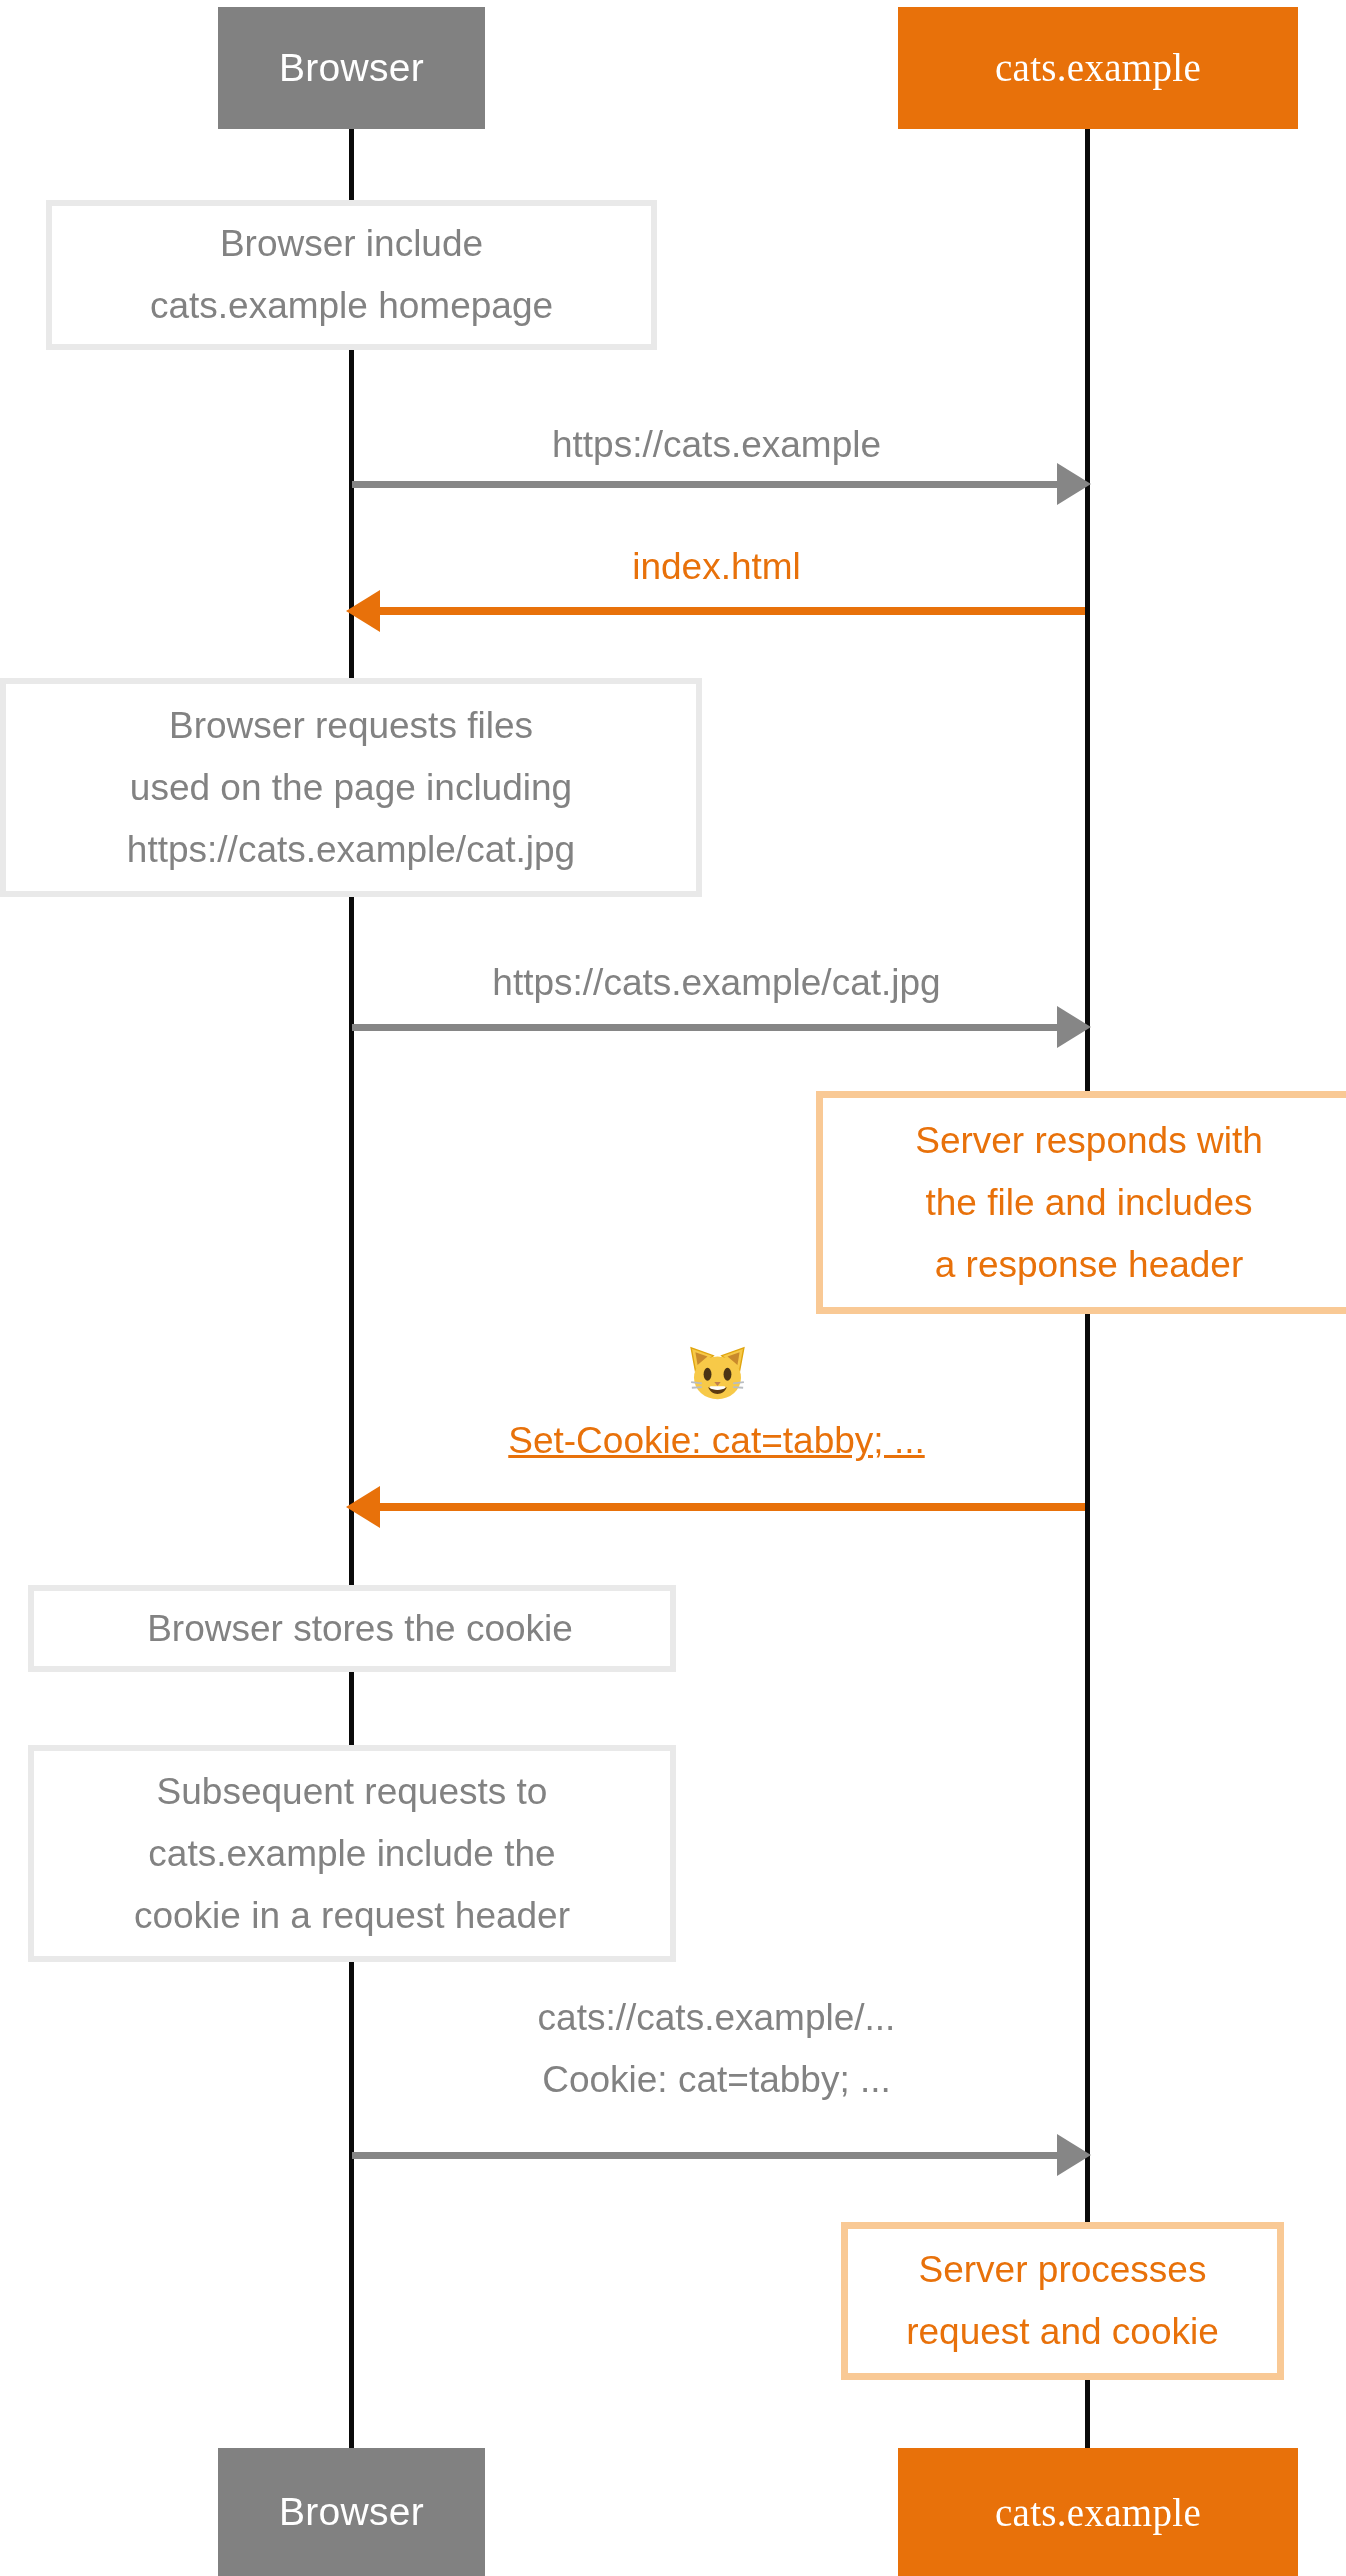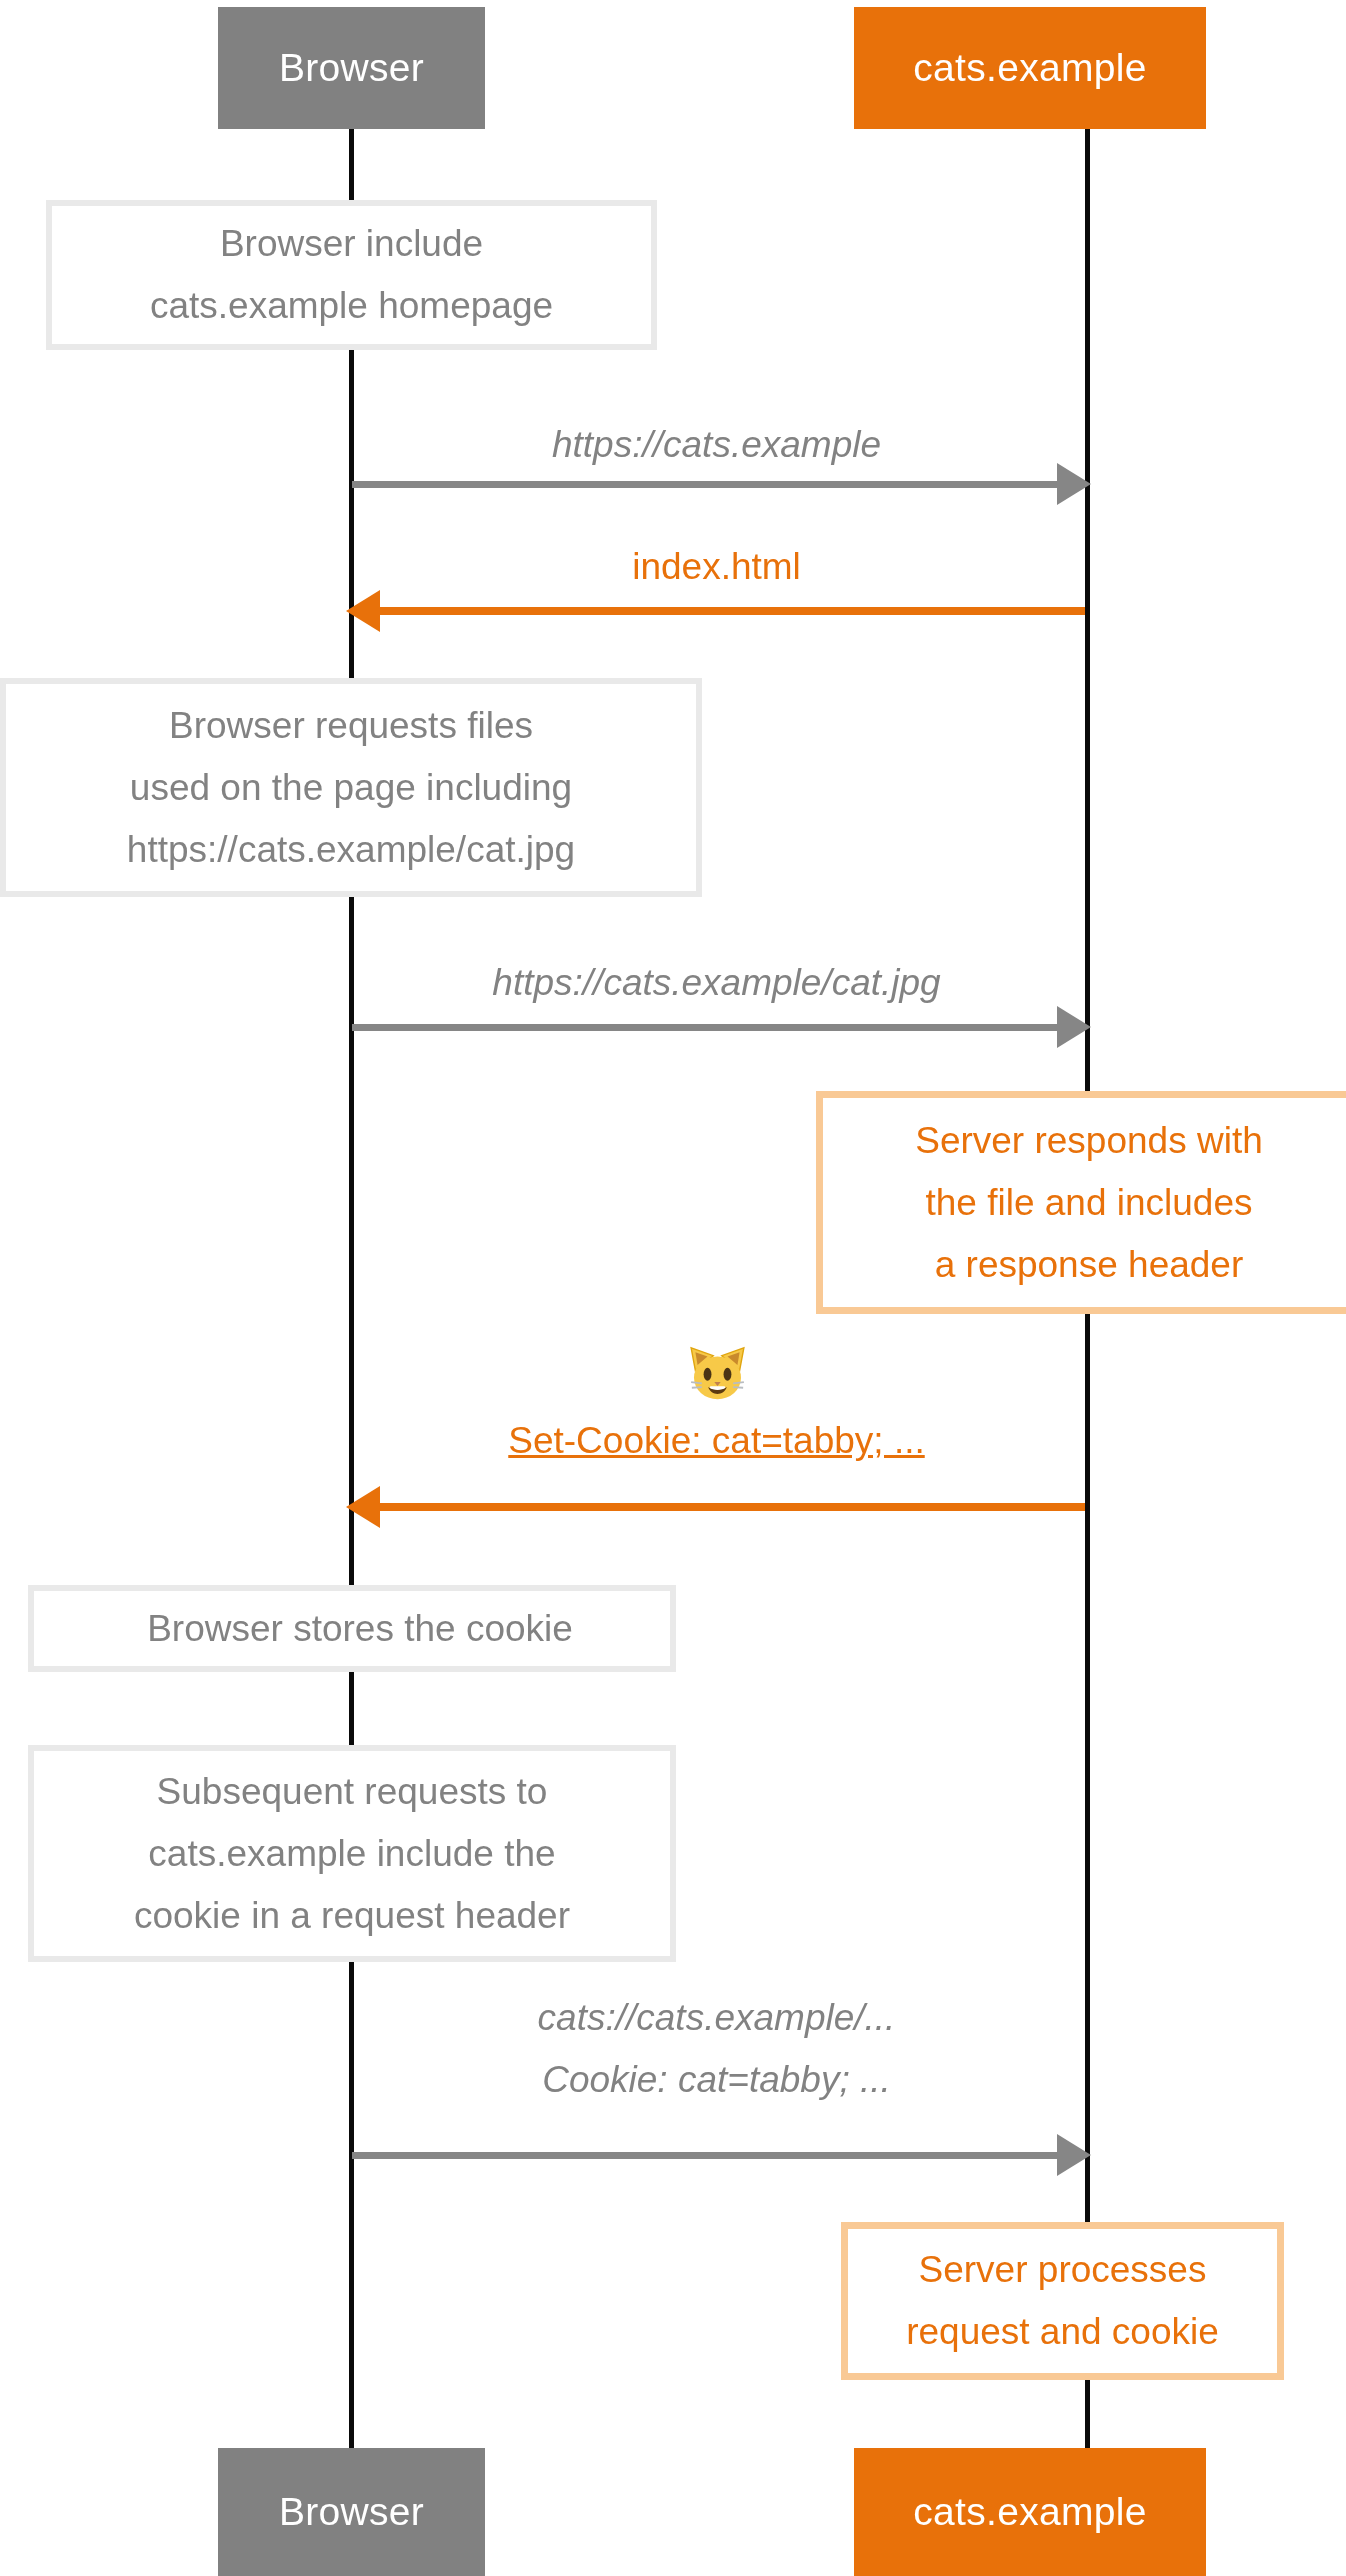--- a/index.html
+++ b/index.html
@@ -27,21 +27,21 @@
   .actor{
     position:absolute;z-index:3;
     display:flex;align-items:center;justify-content:center;
     color:#fff;font-size:39px;letter-spacing:0.3px;
   }
   .actor.gray{background:var(--gray-fill);}
   .actor.orange{background:var(--orange);}
   .actor.top{top:6.6px;height:122px;}
   .actor.bottom{top:2448px;height:128px;}
   .actor.left-col{left:218px;width:267px;}
-  .actor.right-col{left:854px;width:352px;}
+  .actor.right-col{left:898px;width:400px;font-family:Liberation Serif, serif;}
   
   .note{
     position:absolute;z-index:2;
     background:#fff;
     display:flex;align-items:center;justify-content:center;
     text-align:center;white-space:pre-line;
     font-size:37px;line-height:62px;
   }
   .note.gray{border:6px solid var(--gray-border);color:var(--gray-text);}
   .note.orange{border:7.2px solid var(--peach-border);color:var(--orange);}
@@ -49,21 +49,21 @@
   .note.n2{left:0px;top:678px;width:702px;height:219px;}
   .note.n3{left:28px;top:1585px;width:648px;height:87px;padding-left:16px;}
   .note.n4{left:28px;top:1745px;width:648px;height:217px;}
   .note.o1{left:816px;top:1091px;width:546px;height:223px;}
   .note.o2{left:841px;top:2222px;width:443px;height:158px;}
   
   .msg-label{
     position:absolute;z-index:4;left:322px;width:789px;
     text-align:center;font-size:37px;line-height:62px;white-space:pre-line;
   }
-  .msg-label.gray{color:var(--gray-text);font-style:italic;}
+  .msg-label.gray{color:var(--gray-text);}
   .msg-label.orange{color:var(--orange);}
   .lbl1{top:414px;}
   .lbl2{top:536px;}
   .lbl3{top:952px;}
   .lbl4{top:1410px;text-decoration:underline;}
   .lbl5{top:1987px;}
   
   .arrow{position:absolute;z-index:4;height:42px;}
   .arrow .shaft{position:absolute;top:18px;height:6.6px;background:var(--arrow-gray);}
   .arrow .head{position:absolute;width:0;height:0;top:0;}

